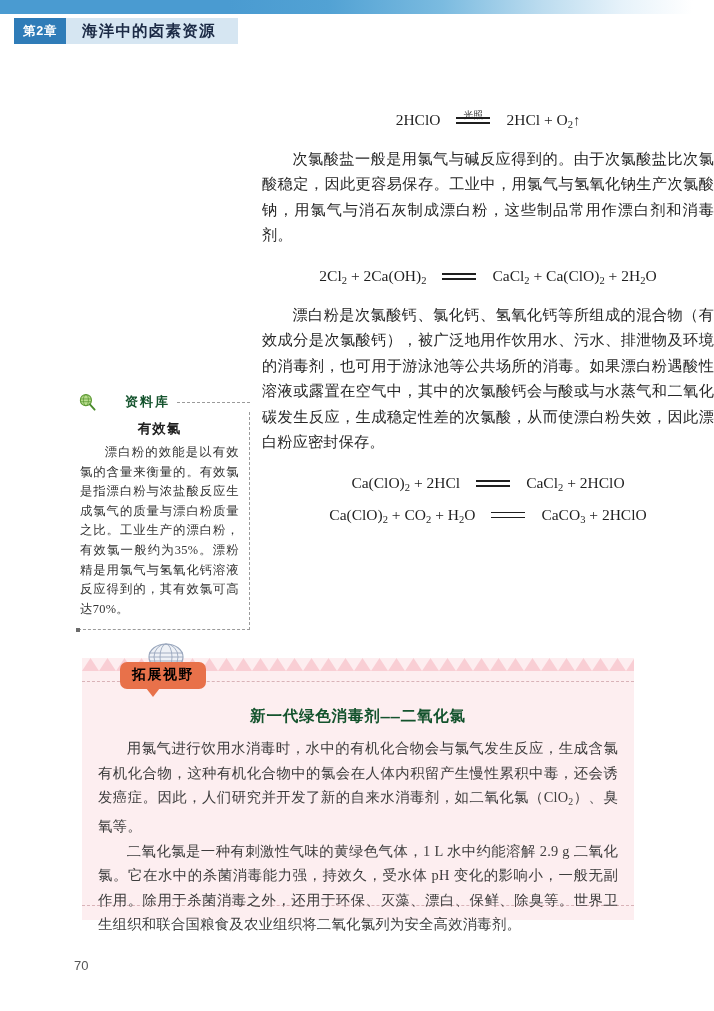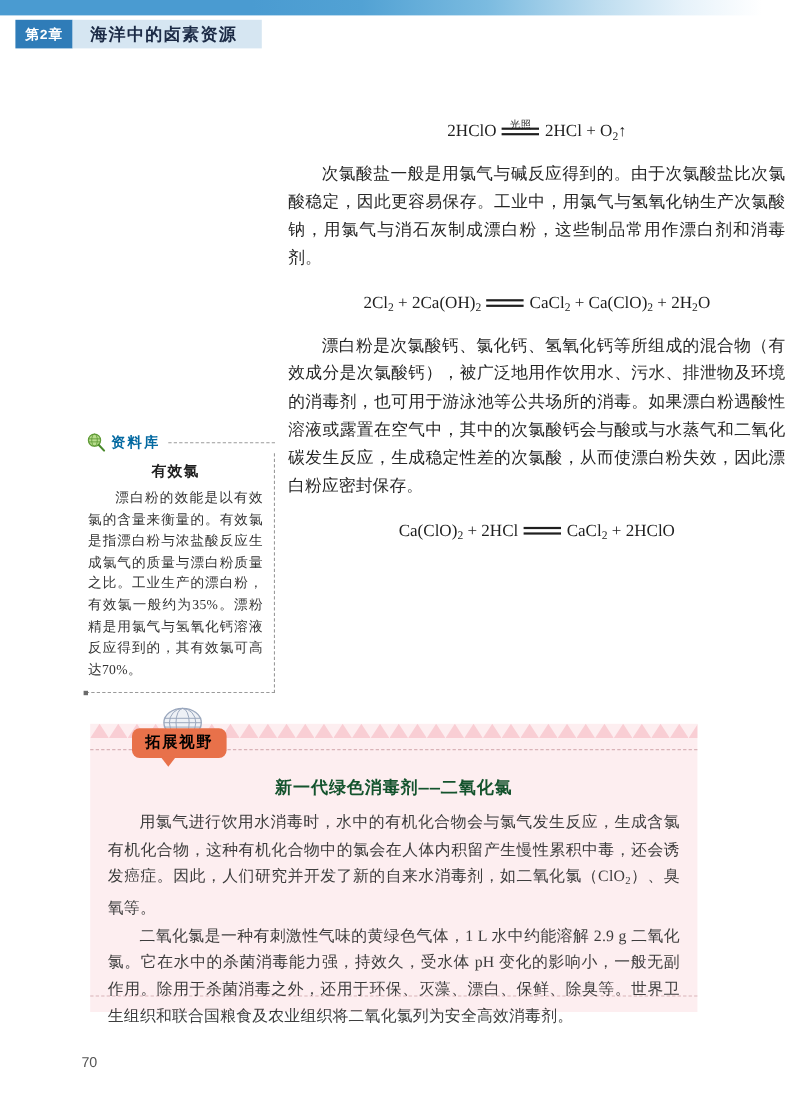--- a/index.html
+++ b/index.html
@@ -87,21 +87,21 @@
   .eq-line { white-space: nowrap; display: block; }
   sub { font-size: 0.68em; vertical-align: -0.28em; }
   .arrow-up { font-size: 0.95em; }
 
   
   .dbond {
     display: inline-block;
     position: relative;
     width: 34px;
     height: 1px;
-    margin: 0 5px;
+    margin: 0 16px;
     vertical-align: 0.28em;
   }
   .dbond::before, .dbond::after {
     content: "";
     position: absolute;
     left: 0; right: 0;
     height: 1.5px;
     background: #1f1f1f;
   }
   .dbond::before { top: -2.5px; }
@@ -128,22 +128,23 @@
     display: flex;
     align-items: center;
     gap: 4px;
     height: 20px;
   }
   .sb-icon { width: 19px; height: 19px; flex: 0 0 auto; }
   .sb-title {
     font-family: "Liberation Sans", sans-serif;
     font-size: 13px;
     font-weight: bold;
-    color: #0369a1;
+    color: #14532d;
     letter-spacing: 2px;
+    margin-left: 24px;
   }
   .sb-headline {
     flex: 1 1 auto;
     height: 1px;
     border-top: 1px dashed #9a9a9a;
     margin-left: 3px;
     margin-top: 2px;
   }
   .sb-body {
     border-right: 1px dashed #9a9a9a;
@@ -296,20 +297,21 @@
   <p class="para indent">次氯酸盐一般是用氯气与碱反应得到的。由于次氯酸盐比次氯酸稳定，因此更容易保存。工业中，用氯气与氢氧化钠生产次氯酸钠，用氯气与消石灰制成漂白粉，这些制品常用作漂白剂和消毒剂。</p>
 
   <div class="eq-block">
     <span class="eq-line">2Cl<sub>2</sub> + 2Ca(OH)<sub>2</sub><span class="dbond"></span>CaCl<sub>2</sub> + Ca(ClO)<sub>2</sub> + 2H<sub>2</sub>O</span>
   </div>
 
   <p class="para indent">漂白粉是次氯酸钙、氯化钙、氢氧化钙等所组成的混合物（有效成分是次氯酸钙），被广泛地用作饮用水、污水、排泄物及环境的消毒剂，也可用于游泳池等公共场所的消毒。如果漂白粉遇酸性溶液或露置在空气中，其中的次氯酸钙会与酸或与水蒸气和二氧化碳发生反应，生成稳定性差的次氯酸，从而使漂白粉失效，因此漂白粉应密封保存。</p>
 
   <div class="eq-block">
     <span class="eq-line">Ca(ClO)<sub>2</sub> + 2HCl<span class="dbond"></span>CaCl<sub>2</sub> + 2HClO</span>
+    <span class="eq-line">Ca(ClO)<sub>2</sub> + CO<sub>2</sub> + H<sub>2</sub>O<span class="dbond"></span>CaCO<sub>3</sub> + 2HClO</span>
   </div>
 
 </div>
 
 <div class="sidebar">
   <div class="sb-head">
     <svg class="sb-icon" viewBox="0 0 24 24">
       <circle cx="10" cy="9" r="7" fill="#b9dd8e" stroke="#5f9b36" stroke-width="1.4"></circle>
       <path d="M3.4 7.5 H16.6 M3.4 11 H16.6" stroke="#5f9b36" stroke-width="1" fill="none"></path>
       <ellipse cx="10" cy="9" rx="3.2" ry="7" fill="none" stroke="#5f9b36" stroke-width="1"></ellipse>

